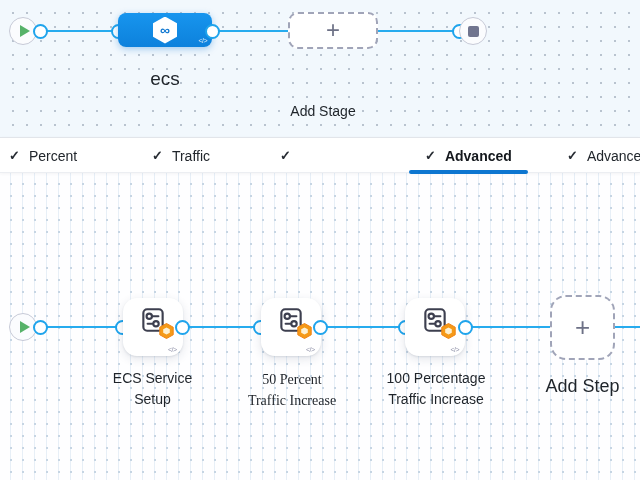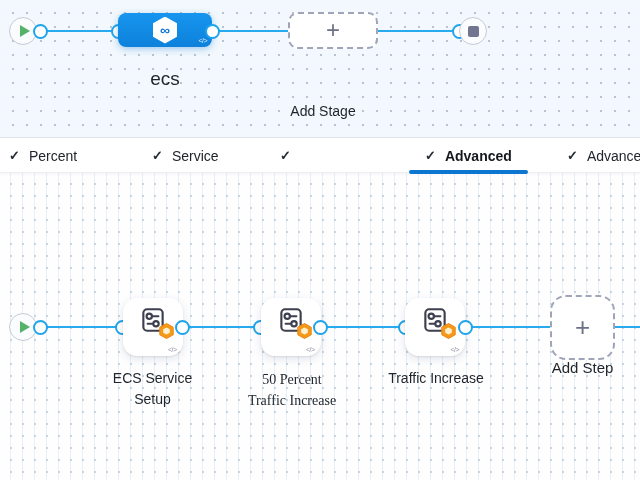--- a/index.html
+++ b/index.html
@@ -145,21 +145,21 @@
   <div class="node-label" style="left:323px; top:67px;margin-top:34px;">Add Stage</div>
 </div>
 
 <div class="tabbar">
   <div class="tab" style="left:9px;">
     <span class="check">✓</span>
     <span>Percent</span>
   </div>
   <div class="tab" style="left:152px;">
     <span class="check">✓</span>
-    <span>Service</span>
+    <span>Traffic</span>
   </div>
   <div class="tab" style="left:280px;">
     <span class="check">✓</span>
   </div>
   <div class="tab active" style="left:425px;">
     <span class="check">✓</span>
     <span>Advanced</span>
   </div>
   <div class="tab" style="left:567px;">
     <span class="check">✓</span>
@@ -238,16 +238,17 @@
 
   <div class="node-label" style="left:152.5px; top:195px;text-align:center;">
     <div>ECS Service</div>
     <div>Setup</div>
   </div>
   <div class="node-label" style="left:292px; top:196px;font-family:Liberation Serif, serif;">
     <div>50 Percent</div>
     <div>Traffic Increase</div>
   </div>
   <div class="node-label" style="left:436px; top:195px;">
+    <div>100 Percentage</div>
     <div>Traffic Increase</div>
   </div>
-  <div class="node-label" style="left:582.5px; top:184px; font-size:15px;">Add Step</div>
+  <div class="node-label" style="left:582.5px; top:203px; font-size:18px;">Add Step</div>
 </div>
 
 </body></html>

